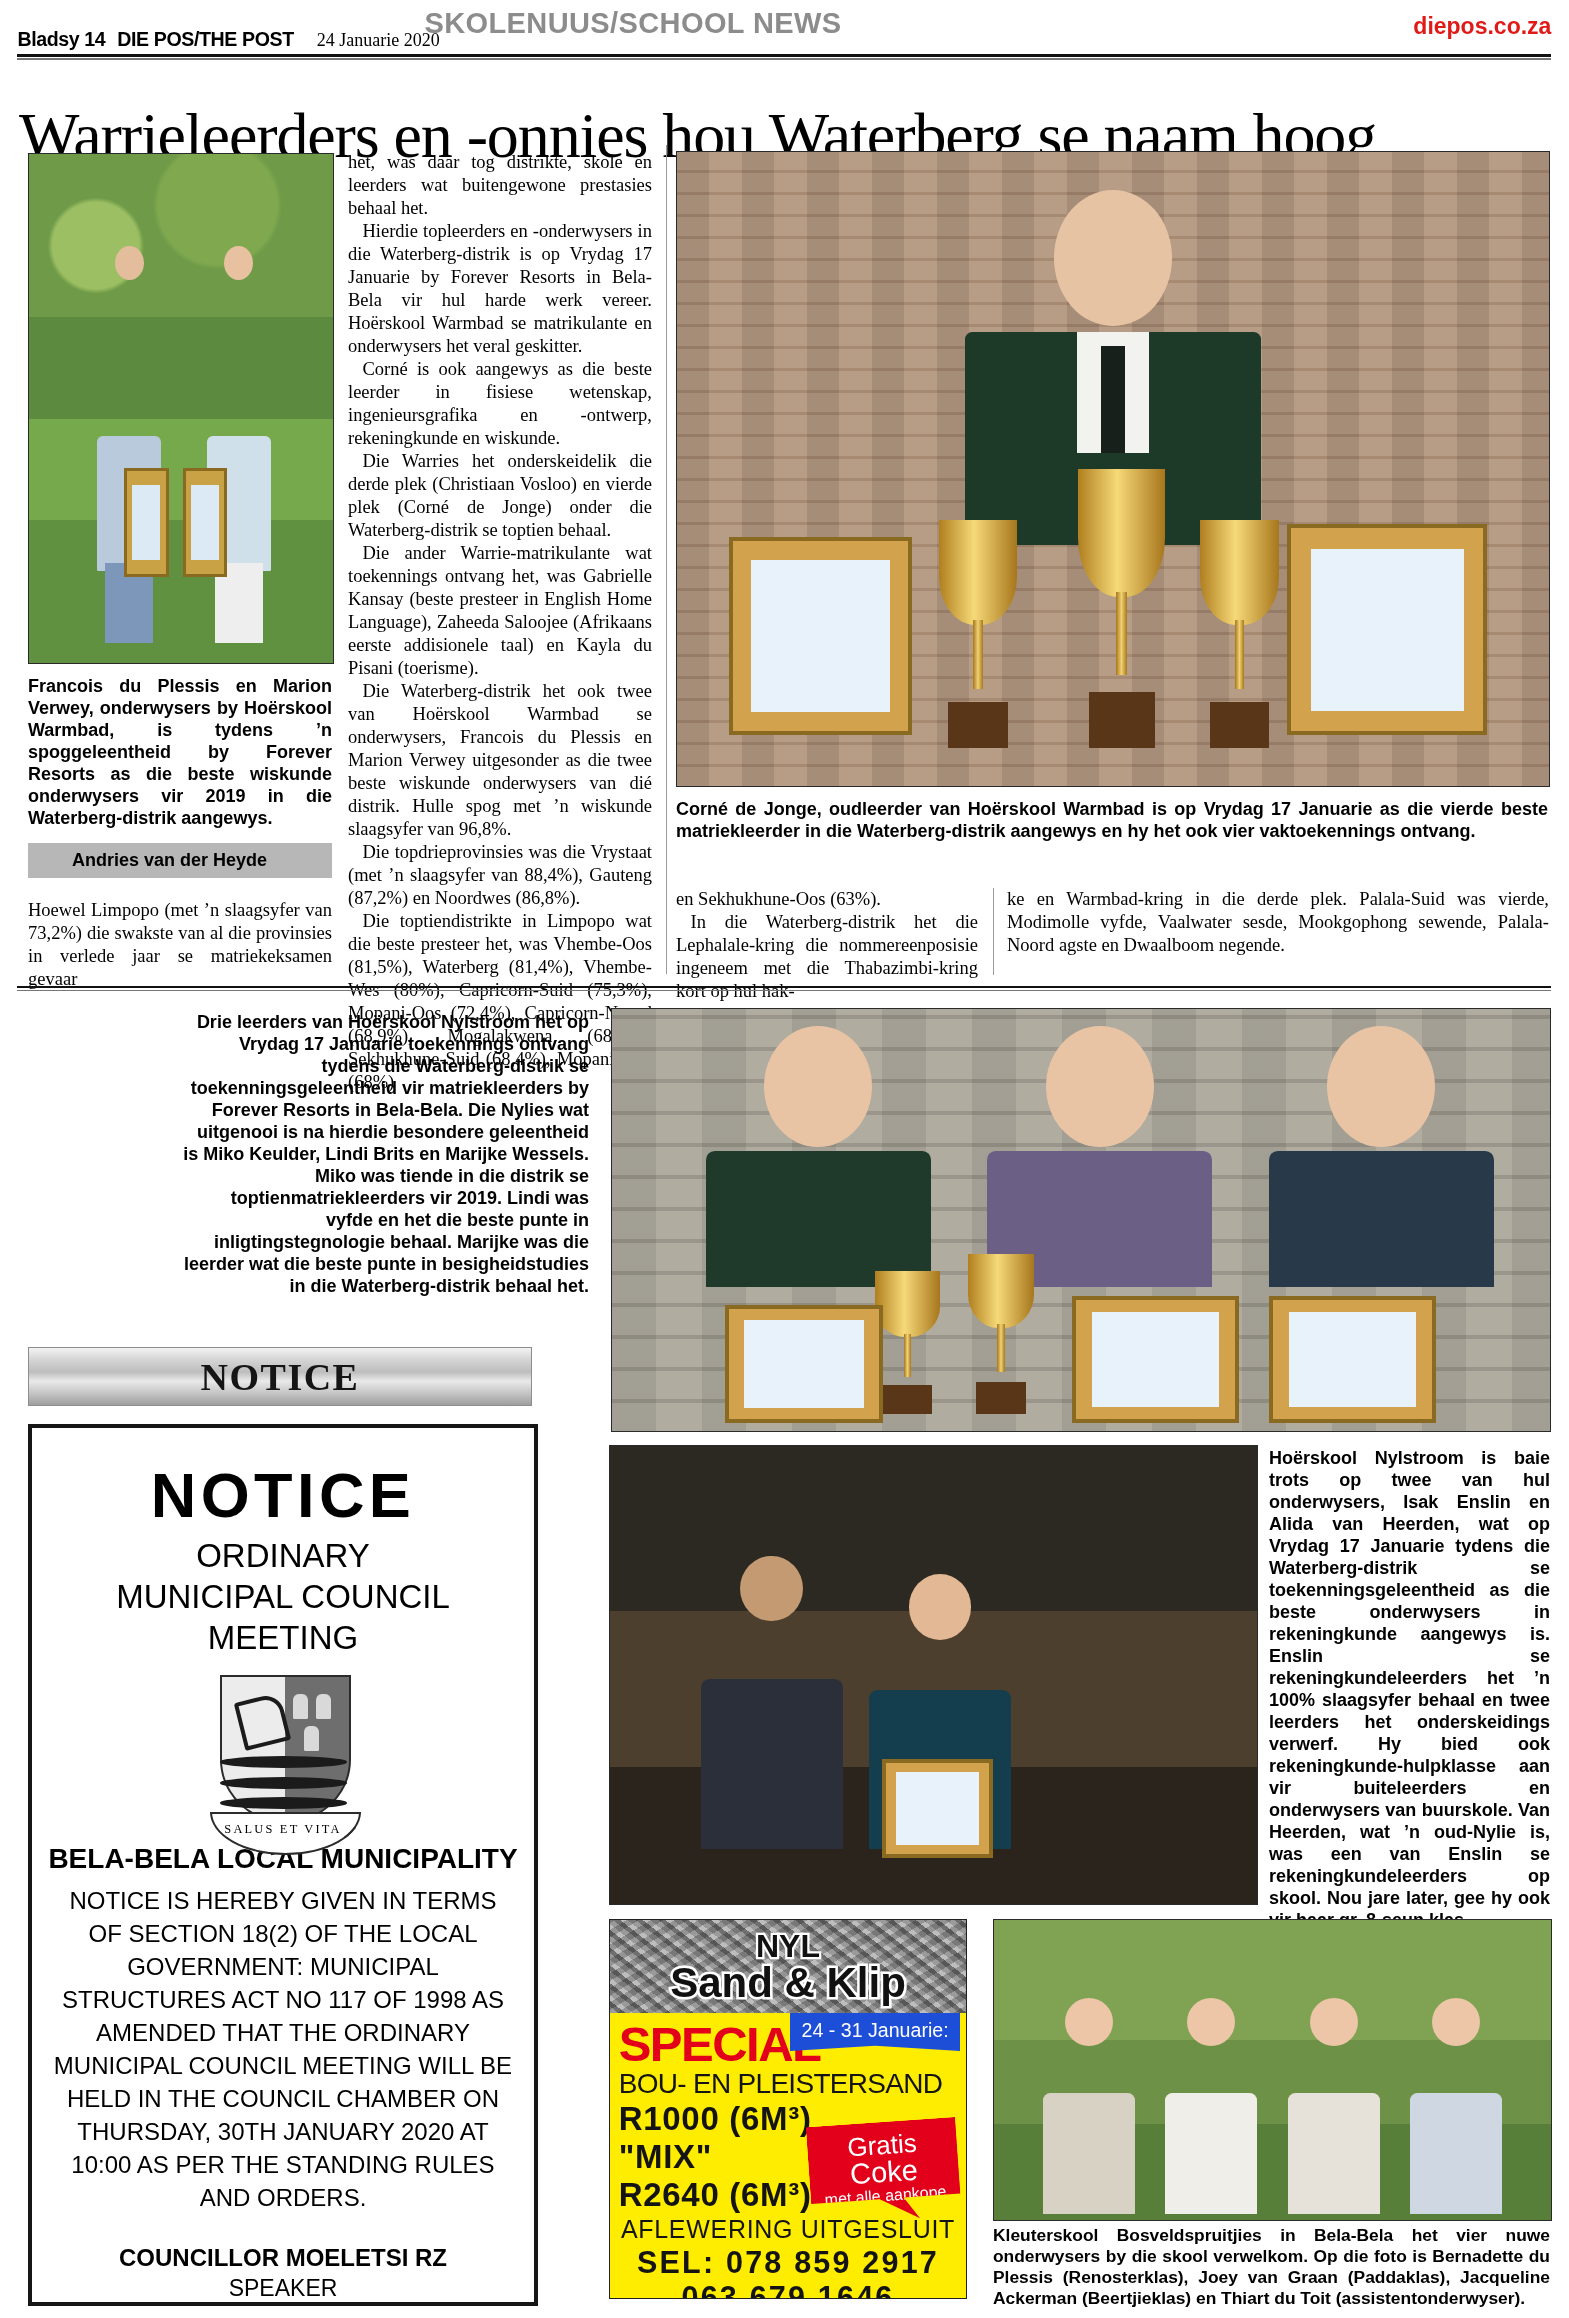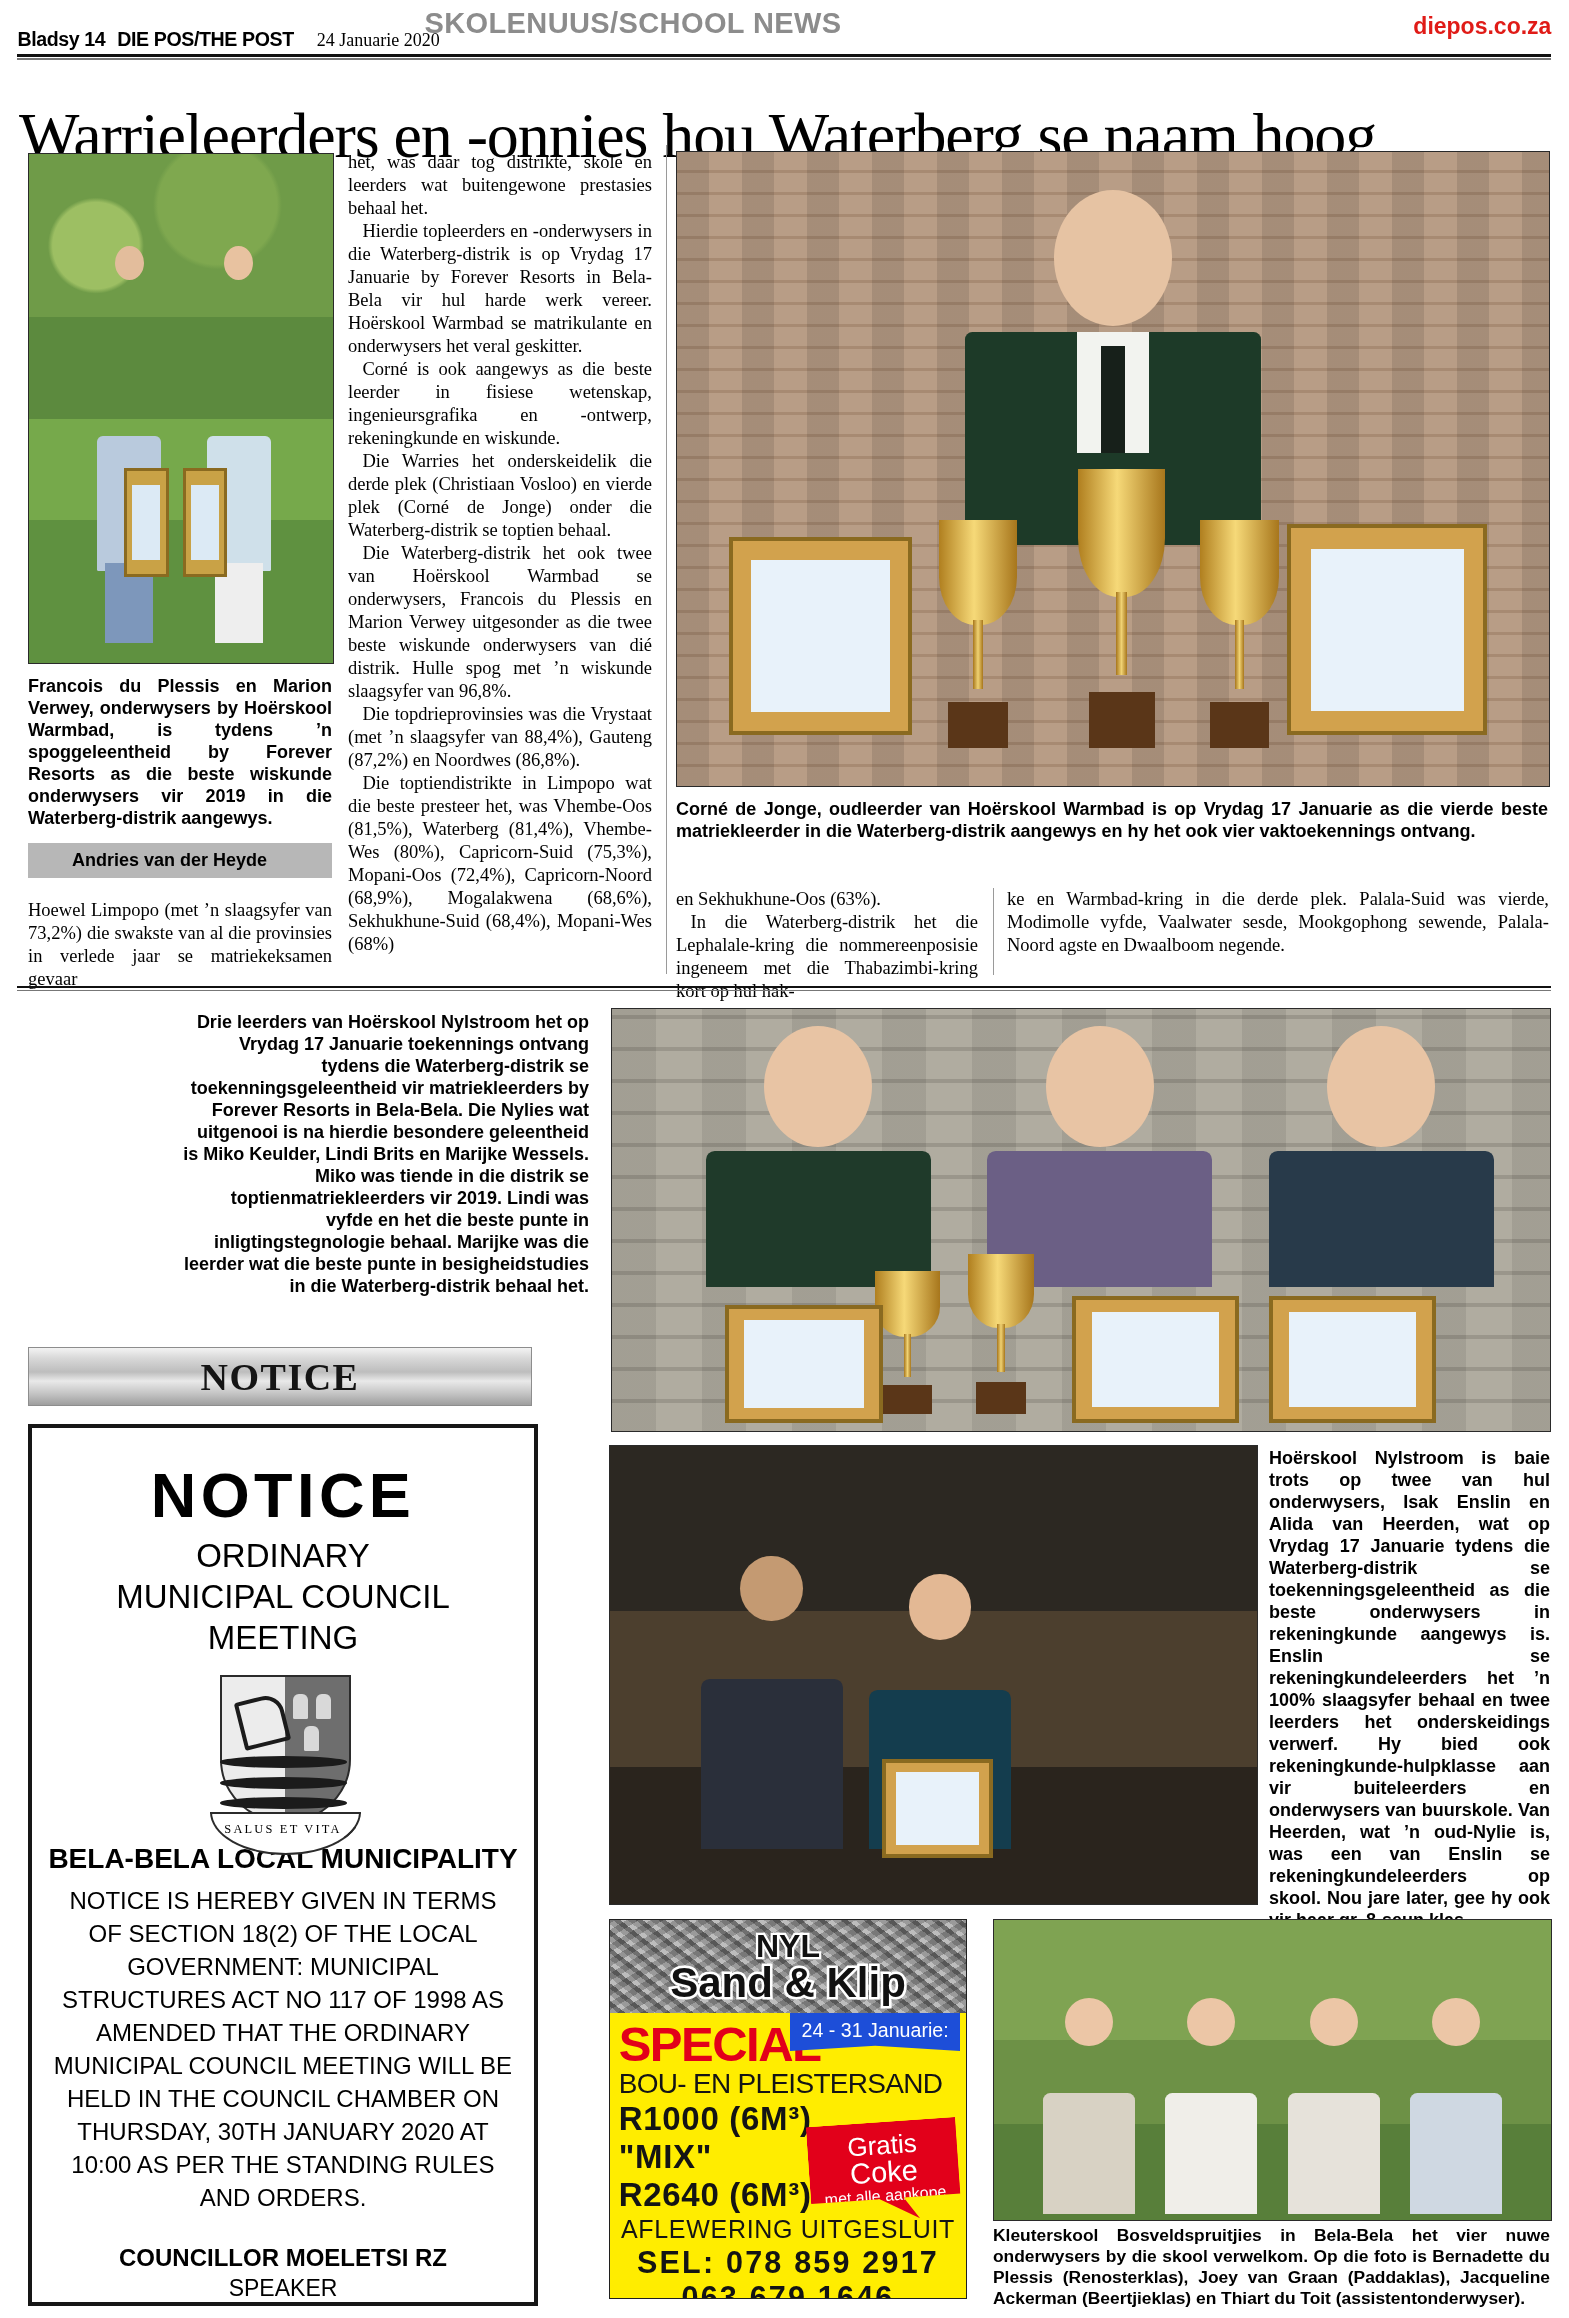--- a/index.html
+++ b/index.html
@@ -265,20 +265,21 @@
 
   <div class="body-col" style="left:28px;top:899px;width:304px;">
     <p class="first">Hoewel Limpopo (met ’n slaagsyfer van 73,2%) die swakste van al die provinsies in verlede jaar se matriekeksamen gevaar</p>
   </div>
 
   <div class="body-col" style="left:348px;top:151px;width:304px;">
     <p class="first">het, was daar tog distrikte, skole en leerders wat buitengewone prestasies behaal het.</p>
     <p>Hierdie topleerders en -onderwysers in die Waterberg-distrik is op Vrydag 17 Januarie by Forever Resorts in Bela-Bela vir hul harde werk vereer. Hoërskool Warmbad se matrikulante en onderwysers het veral geskitter.</p>
     <p>Corné is ook aangewys as die beste leerder in fisiese wetenskap, ingenieursgrafika en -ontwerp, rekeningkunde en wiskunde.</p>
     <p>Die Warries het onderskeidelik die derde plek (Christiaan Vosloo) en vierde plek (Corné de Jonge) onder die Waterberg-distrik se toptien behaal.</p>
+    <p>Die ander Warrie-matrikulante wat toekennings ontvang het, was Gabrielle Kansay (beste presteer in English Home Language), Zaheeda Saloojee (Afrikaans eerste addisionele taal) en Kayla du Pisani (toerisme).</p>
     <p>Die Waterberg-distrik het ook twee van Hoërskool Warmbad se onderwysers, Francois du Plessis en Marion Verwey uitgesonder as die twee beste wiskunde onderwysers van dié distrik. Hulle spog met ’n wiskunde slaagsyfer van 96,8%.</p>
     <p>Die topdrieprovinsies was die Vrystaat (met ’n slaagsyfer van 88,4%), Gauteng (87,2%) en Noordwes (86,8%).</p>
     <p>Die toptiendistrikte in Limpopo wat die beste presteer het, was Vhembe-Oos (81,5%), Waterberg (81,4%), Vhembe-Wes (80%), Capricorn-Suid (75,3%), Mopani-Oos (72,4%), Capricorn-Noord (68,9%), Mogalakwena (68,6%), Sekhukhune-Suid (68,4%), Mopani-Wes (68%)</p>
   </div>
 
   <div class="photo ph2" style="left:676px;top:151px;width:872px;height:634px;">
     <div class="sky"></div>
     <div class="boy">
       <div class="head"></div>
       <div class="blazer"></div>

